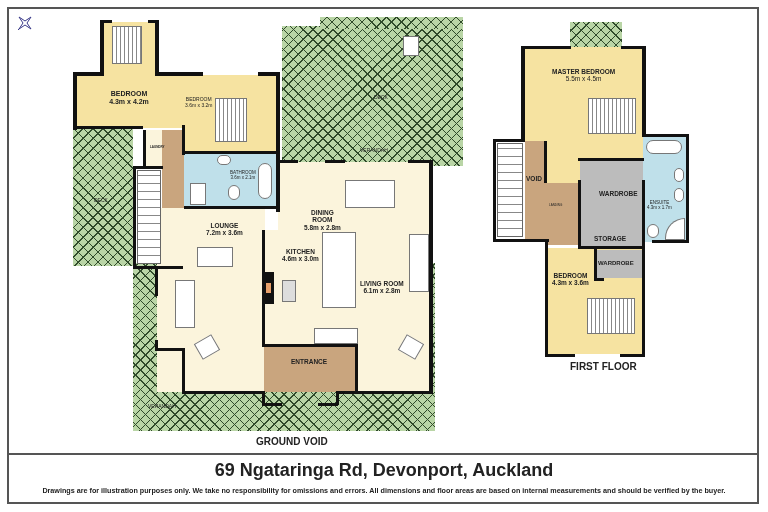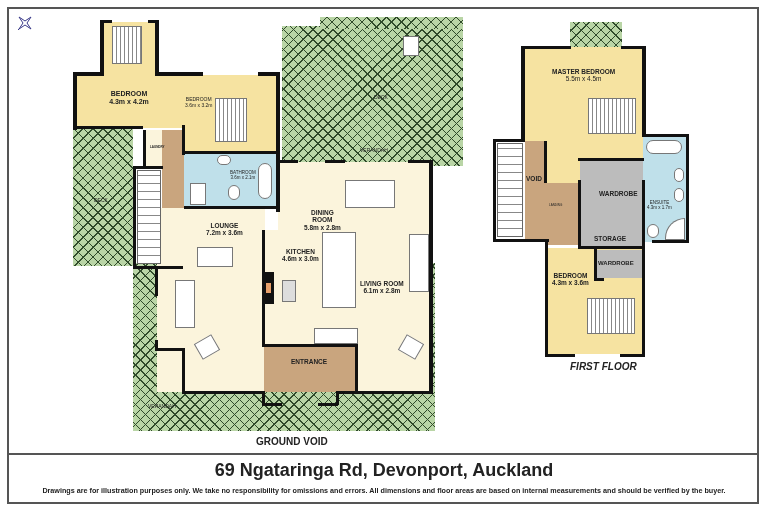--- a/index.html
+++ b/index.html
@@ -205,17 +205,17 @@
   <div class="lbl" style="left:647px;top:200px;font-size:4.5px;font-weight:normal;">
     <span>ENSUITE</span>
     <span class="dim" style="font-weight:normal">4.3m x 1.7m</span>
   </div>
   <div class="lbl" style="left:594px;top:235px;font-size:6.5px;">STORAGE</div>
   <div class="lbl" style="left:598px;top:260px;font-size:6px;">WARDROBE</div>
   <div class="lbl" style="left:552px;top:272px;font-size:6.5px;">
     <span>BEDROOM</span>
     <span class="dim">4.3m x 3.6m</span>
   </div>
-  <div class="floorlbl" style="left:570px;top:361px;font-style:italic;">FIRST FLOOR</div>
+  <div class="floorlbl" style="left:570px;top:361px;">FIRST FLOOR</div>
 </div>
 
 <div class="title">69 Ngataringa Rd, Devonport, Auckland</div>
 <div class="disclaimer">Drawings are for illustration purposes only. We take no responsibility for omissions and errors.  All dimensions and floor areas are based on internal measurements and should be verified by the buyer.</div>
 
 </body></html>

